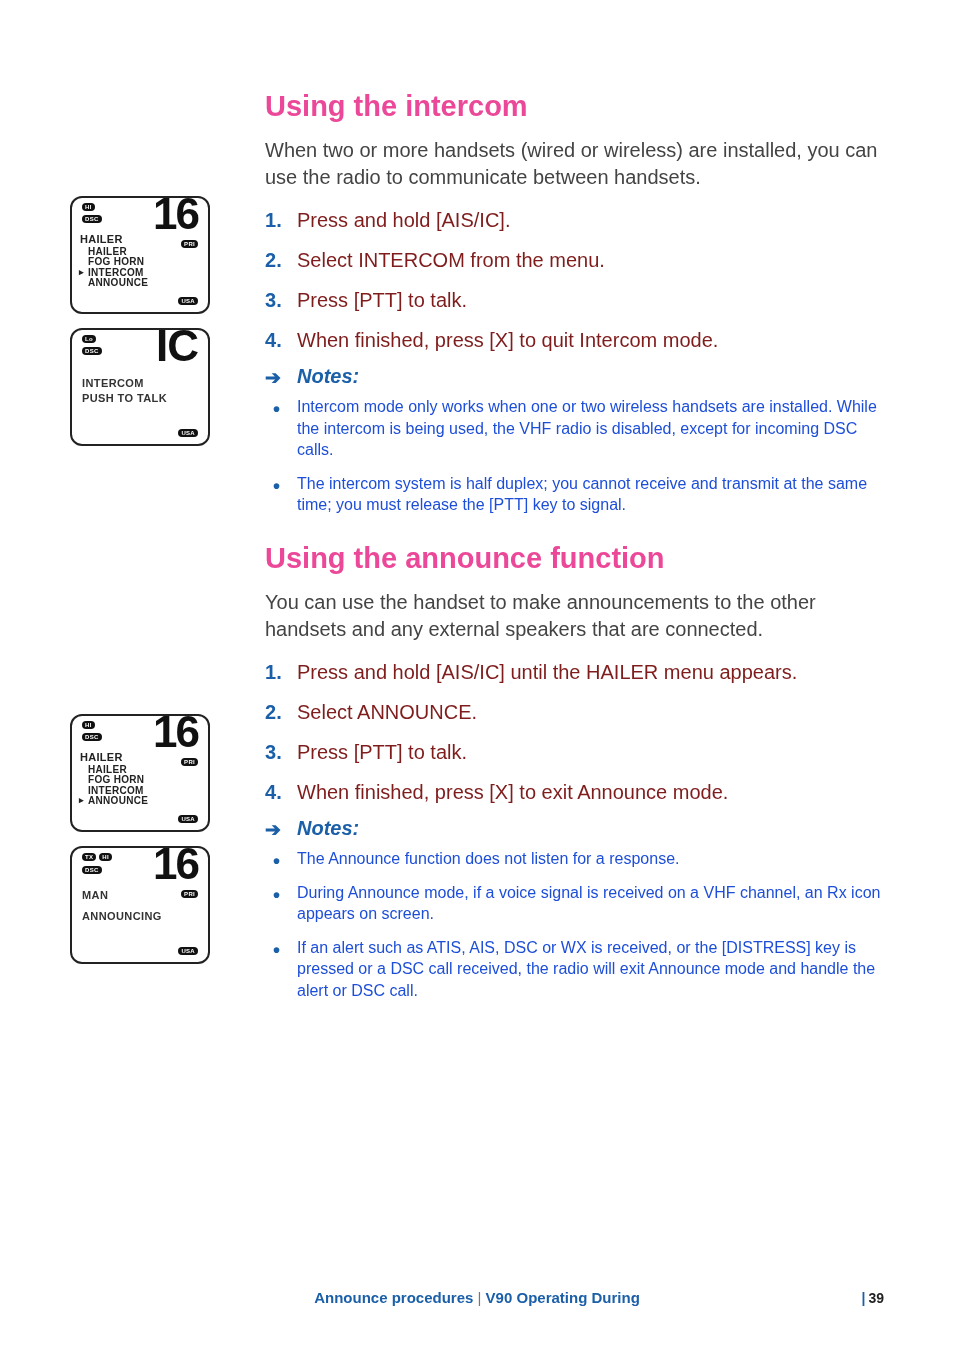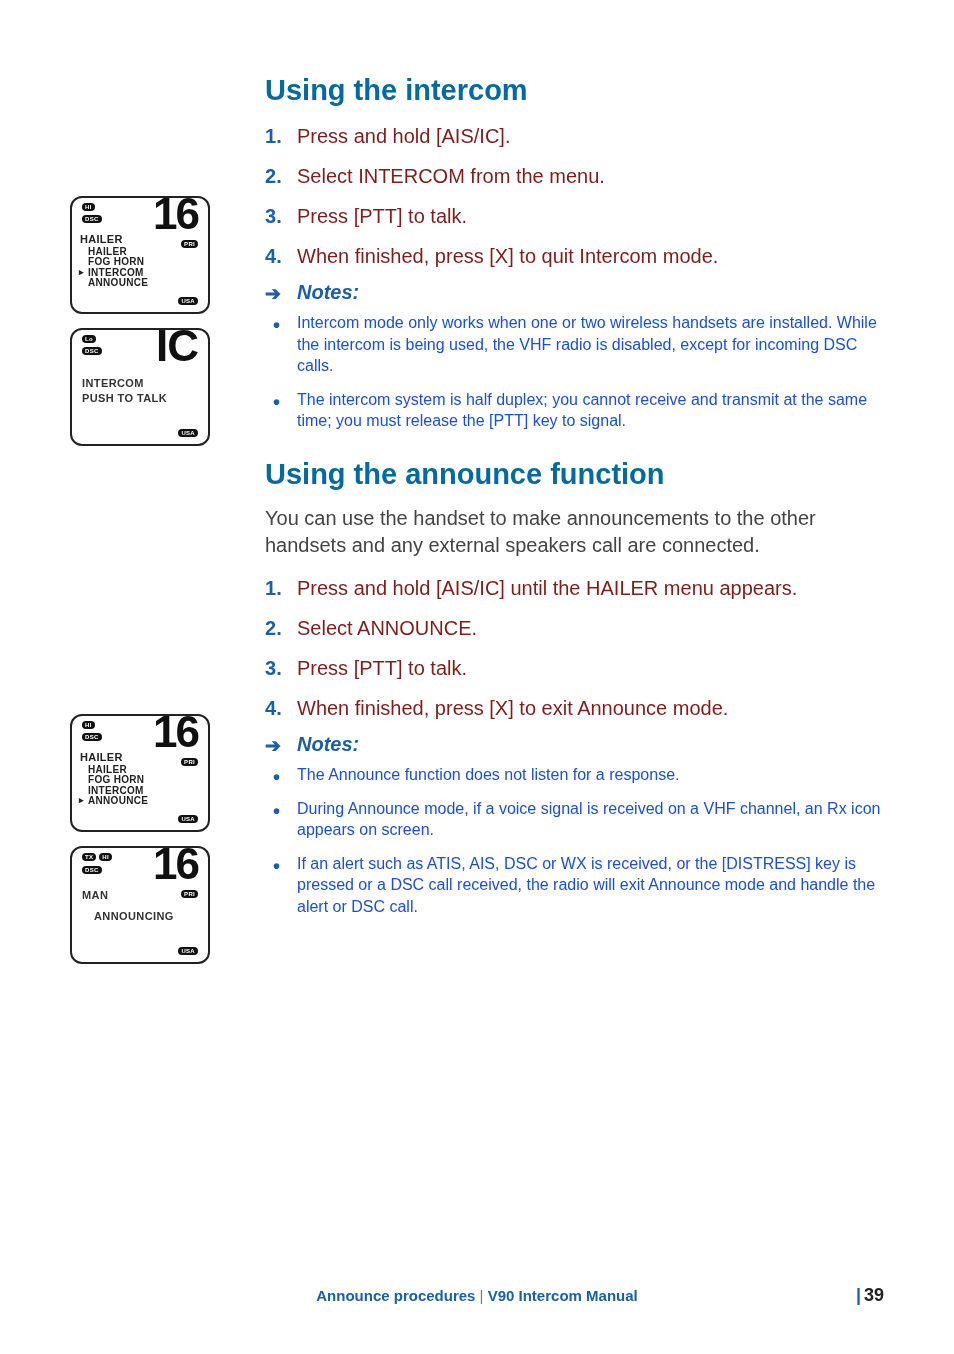--- a/index.html
+++ b/index.html
@@ -13,25 +13,25 @@
   }
   .page {
     padding: 70px 70px 40px 70px;
     position: relative;
     height: 100%;
   }
   .content-col {
     margin-left: 195px;
   }
   h2.section-heading {
-    color: #0369a1;
+    color: #ec4899;
     font-weight: 700;
     font-size: 29px;
     margin-bottom: 14px;
-    margin-top: 4px;
+    margin-top: 20px;
   }
   p.body {
     font-size: 20px;
     line-height: 1.35;
     color: #444;
     margin-bottom: 14px;
     font-weight: 300;
   }
   ol.steps {
     list-style: none;
@@ -192,21 +192,21 @@
   .footer .crumb {
     color: #1a5fa8;
     font-weight: 700;
     text-align: center;
     flex: 2;
   }
   .footer .crumb .mid { color: #777; font-weight: 400; }
   .footer .pg {
     color: #222;
     font-weight: 700;
-    font-size: 18px;
+    font-size: 14px;
     text-align: right;
     flex: 1;
   }
   .footer .pg .bar { color: #1a5fa8; margin-right: 3px; }
 </style>
 </head>
 <body>
 
 <div class="page">
 
@@ -262,47 +262,48 @@
       <div class="pills-top row">
         <span class="pill">TX</span>
         <span class="pill">HI</span>
       </div>
       <span class="pill" style="position:absolute;left:10px;top:18px;">DSC</span>
       <div class="big">16</div>
       <span class="pill pill-right pri">PRI</span>
       <span class="pill pill-right usa">USA</span>
       <div class="single-lines" style="top:40px;">
         <div>MAN</div>
-        <div style="margin-top:6px;margin-left:12px;">ANNOUNCING</div>
+        <div style="margin-top:6px;">ANNOUNCING</div>
       </div>
     </div>
   </div>
 
   <div class="content-col">
 
     <h2 class="section-heading">Using the intercom</h2>
+    <p class="body">When two or more handsets (wired or wireless) are installed, you can use the radio to communicate between handsets.</p>
 
     <ol class="steps">
       <li>Press and hold [AIS/IC].</li>
       <li>Select INTERCOM from the menu.</li>
       <li>Press [PTT] to talk.</li>
       <li>When finished, press [X] to quit Intercom mode.</li>
     </ol>
 
     <div class="notes-head">
       <span class="arrow">➔</span>
       <span>Notes:</span>
     </div>
     <ul class="notes">
       <li>Intercom mode only works when one or two wireless handsets are installed. While the intercom is being used, the VHF radio is disabled, except for incoming DSC calls.</li>
       <li>The intercom system is half duplex; you cannot receive and transmit at the same time; you must release the [PTT] key to signal.</li>
     </ul>
 
     <h2 class="section-heading">Using the announce function</h2>
-    <p class="body">You can use the handset to make announcements to the other handsets and any external speakers call are connected.</p>
+    <p class="body">You can use the handset to make announcements to the other handsets and any external speakers that are connected.</p>
 
     <ol class="steps">
       <li>Press and hold [AIS/IC] until the HAILER menu appears.</li>
       <li>Select ANNOUNCE.</li>
       <li>Press [PTT] to talk.</li>
       <li>When finished, press [X] to exit Announce mode.</li>
     </ol>
 
     <div class="notes-head">
       <span class="arrow">➔</span>
@@ -312,20 +313,20 @@
       <li>The Announce function does not listen for a response.</li>
       <li>During Announce mode, if a voice signal is received on a VHF channel, an Rx icon appears on screen.</li>
       <li>If an alert such as ATIS, AIS, DSC or WX is received, or the [DISTRESS] key is pressed or a DSC call received, the radio will exit Announce mode and handle the alert or DSC call.</li>
     </ul>
 
   </div>
 
   <div class="footer">
     <div class="spacer"></div>
     <div class="crumb">
-      <span>Announce procedures</span><span class="mid"> | </span><span>V90 Intercom Manual</span>
+      <span>Announce procedures</span><span class="mid"> | </span><span>V90 Operating During</span>
     </div>
     <div class="pg">
       <span class="bar">|</span><span>39</span>
     </div>
   </div>
 
 </div>
 
 </body></html>

